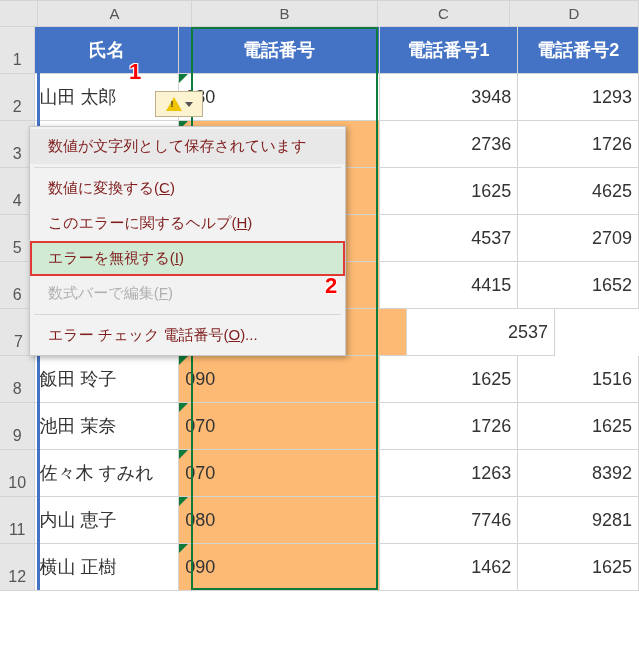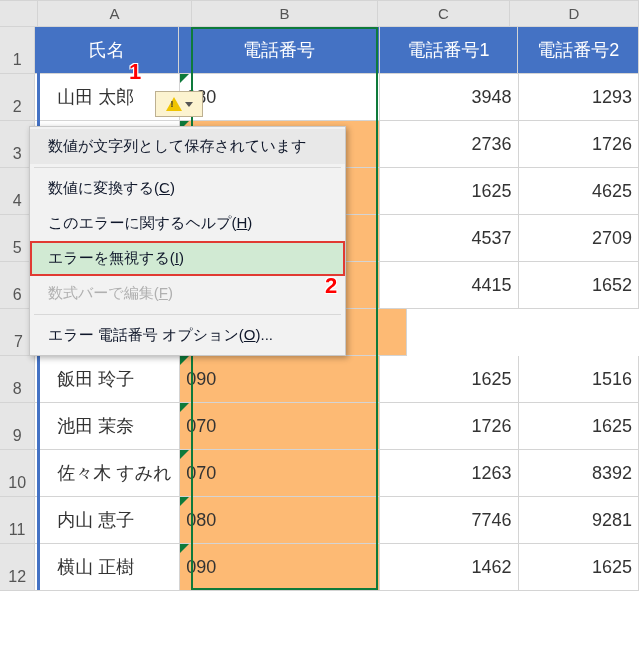--- a/index.html
+++ b/index.html
@@ -6,38 +6,38 @@
 body{background:#fff;font-size:15px;color:#333;width:639px}
 .sheet{position:relative}
 .colheads{display:flex;border-top:1px solid #d4d4d4}
 .corner{width:38px;height:26px;background:#e6e6e6;border-right:1px solid #d4d4d4;border-bottom:1px solid #d4d4d4}
 .ch{height:26px;background:#e6e6e6;border-right:1px solid #d4d4d4;border-bottom:1px solid #d4d4d4;text-align:center;line-height:26px;color:#555;font-size:15px}
 .ch-a{width:154px}.ch-b{width:186px}.ch-c{width:132px}.ch-d{width:129px}
 .row{display:flex;position:relative}
 .rh{width:38px;background:#e6e6e6;border-right:1px solid #d4d4d4;border-bottom:1px solid #d4d4d4;display:flex;align-items:flex-end;justify-content:center;color:#555;padding-bottom:4px;font-size:16px}
 .cell{border-right:1px solid #d4d4d4;border-bottom:1px solid #d4d4d4;display:flex;align-items:center;padding:0 6px;position:relative}
 .c-a{width:154px}.c-b{width:215px}.c-c{width:148px}.c-d{width:129px}
-.hdr .cell{background:#4472c4;color:#fff;font-weight:normal;justify-content:center;font-size:18px}
+.hdr .cell{background:#4472c4;color:#fff;font-weight:bold;justify-content:center;font-size:18px}
 .hdr{height:47px}.hdr .rh{height:47px}.hdr .cell{height:47px}
 .dr{height:47px}.dr .rh{height:47px}.dr .cell{height:47px;font-size:18px}
-.dr .c-a{padding-left:22px}
+.dr .c-a{padding-left:4px}
 .dr .c-c,.dr .c-d{justify-content:flex-end}
 .sel{background:#fdba74}
 .sel::before{content:'';position:absolute;top:0;left:0;width:0;height:0;border-style:solid;border-width:9px 9px 0 0;border-color:#0e7a3b transparent transparent transparent}
 .sel-active{background:#fff}
 .sel-border{position:absolute;left:191px;top:27px;width:187px;height:563px;border:2px solid #0e7a3b;pointer-events:none;z-index:2}
 .a-border{position:absolute;left:37px;top:27px;width:1px;height:563px;border-left:3px solid #4472c4;pointer-events:none;z-index:1}
 .err-badge{position:absolute;left:155px;top:91px;width:48px;height:26px;background:#fcf3d0;border:1px solid #bdb091;display:flex;align-items:center;justify-content:center;z-index:12;gap:3px}
 .err-tri{width:0;height:0;border-left:8px solid transparent;border-right:8px solid transparent;border-bottom:14px solid #f0c400;position:relative}
 .err-tri .bang{position:absolute;top:2px;left:-3px;font-size:9px;color:#333;font-weight:bold}
 .err-dd{width:0;height:0;border-left:4px solid transparent;border-right:4px solid transparent;border-top:5px solid #555}
 .callout{position:absolute;z-index:15;font-weight:bold;font-size:22px;color:#f00;text-shadow:-1px -1px 0 #fff,1px -1px 0 #fff,-1px 1px 0 #fff,1px 1px 0 #fff}
 .c1{left:129px;top:59px}.c2{left:325px;top:273px}
 .ctx{position:absolute;left:29px;top:126px;width:317px;background:#f2f2f2;border:1px solid #c8c8c8;box-shadow:2px 2px 6px rgba(0,0,0,.3);z-index:10;padding:2px 0}
-.ctx-item{padding:8px 18px;font-size:15px;color:#0f172a}
+.ctx-item{padding:8px 18px;font-size:15px;color:#7f1d1d}
 .ctx-item .ul{text-decoration:underline}
 .ctx-title{background:#e8e8e8}
 .ctx-sep{height:1px;background:#d8d8d8;margin:3px 4px}
 .ctx-disabled{color:#b0b0b0}
 .ctx-highlight{background:#d1ead3;outline:2px solid #e13a32;outline-offset:-2px}
 </style>
 </head>
 <body>
 
 <div class="sheet">
@@ -89,20 +89,21 @@
     <div class="rh">6</div>
     <div class="cell c-a"></div>
     <div class="cell c-b sel"></div>
     <div class="cell c-c">4415</div>
     <div class="cell c-d">1652</div>
   </div>
   <div class="row dr">
     <div class="rh">7</div>
     <div class="cell c-a">町田 史郎</div>
     <div class="cell c-b sel">080</div>
+    <div class="cell c-c">2537</div>
   </div>
   <div class="row dr">
     <div class="rh">8</div>
     <div class="cell c-a">飯田 玲子</div>
     <div class="cell c-b sel">090</div>
     <div class="cell c-c">1625</div>
     <div class="cell c-d">1516</div>
   </div>
   <div class="row dr">
     <div class="rh">9</div>
@@ -147,15 +148,15 @@
   <div class="callout c2">2</div>
 
   <div class="ctx">
     <div class="ctx-item ctx-title">数値が文字列として保存されています</div>
     <div class="ctx-sep"></div>
     <div class="ctx-item"><span>数値に変換する(</span><span class="ul">C</span><span>)</span></div>
     <div class="ctx-item"><span>このエラーに関するヘルプ(</span><span class="ul">H</span><span>)</span></div>
     <div class="ctx-item ctx-highlight"><span>エラーを無視する(</span><span class="ul">I</span><span>)</span></div>
     <div class="ctx-item ctx-disabled"><span>数式バーで編集(</span><span class="ul">F</span><span>)</span></div>
     <div class="ctx-sep"></div>
-    <div class="ctx-item"><span>エラー 電話番号 オプション(</span><span class="ul">O</span><span>)...</span></div>
+    <div class="ctx-item"><span>エラー チェック 電話番号(</span><span class="ul">O</span><span>)...</span></div>
   </div>
 </div>
 
 </body></html>

